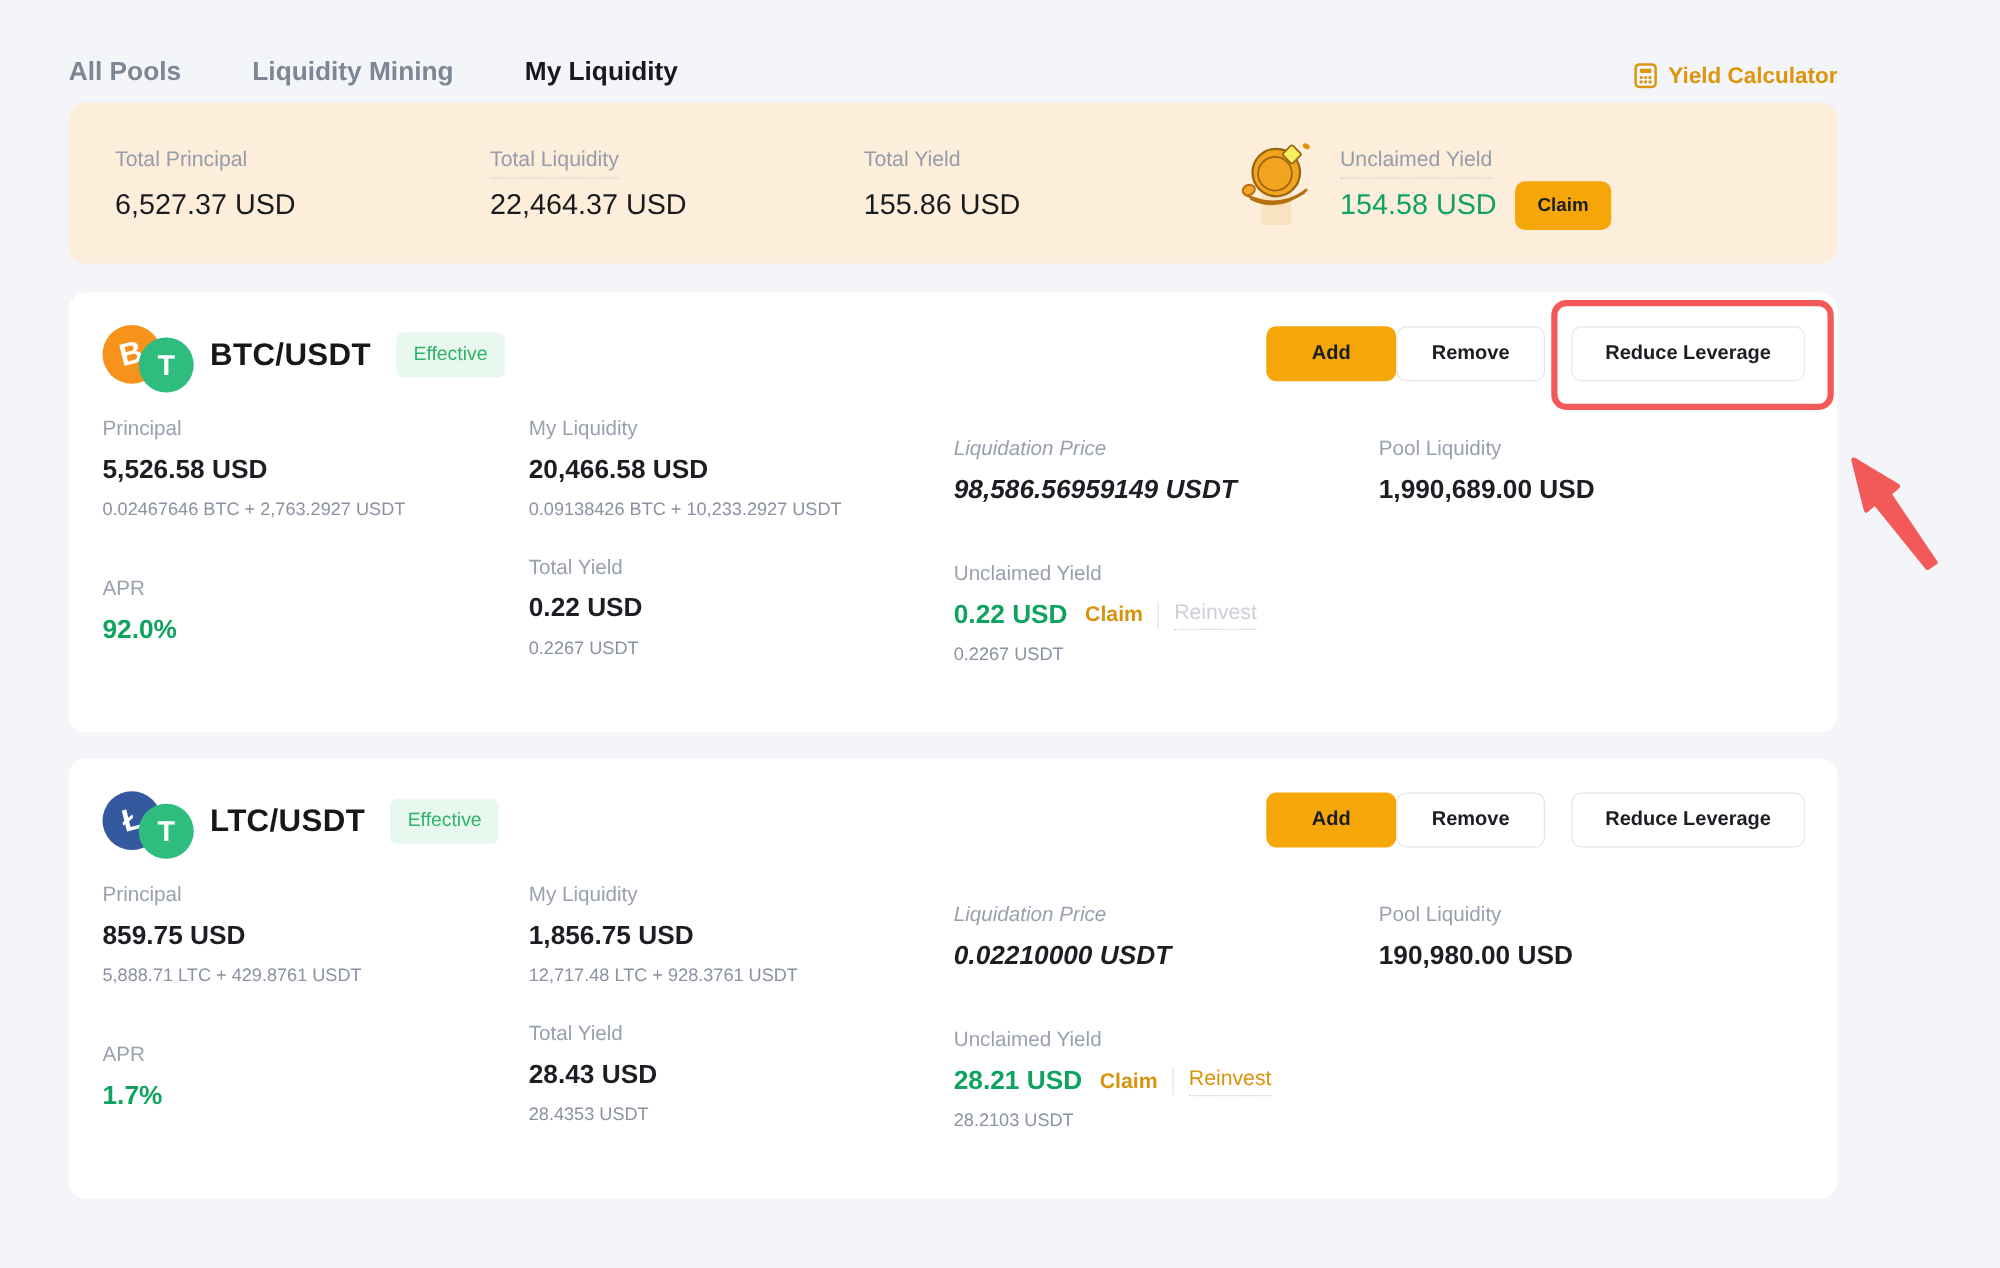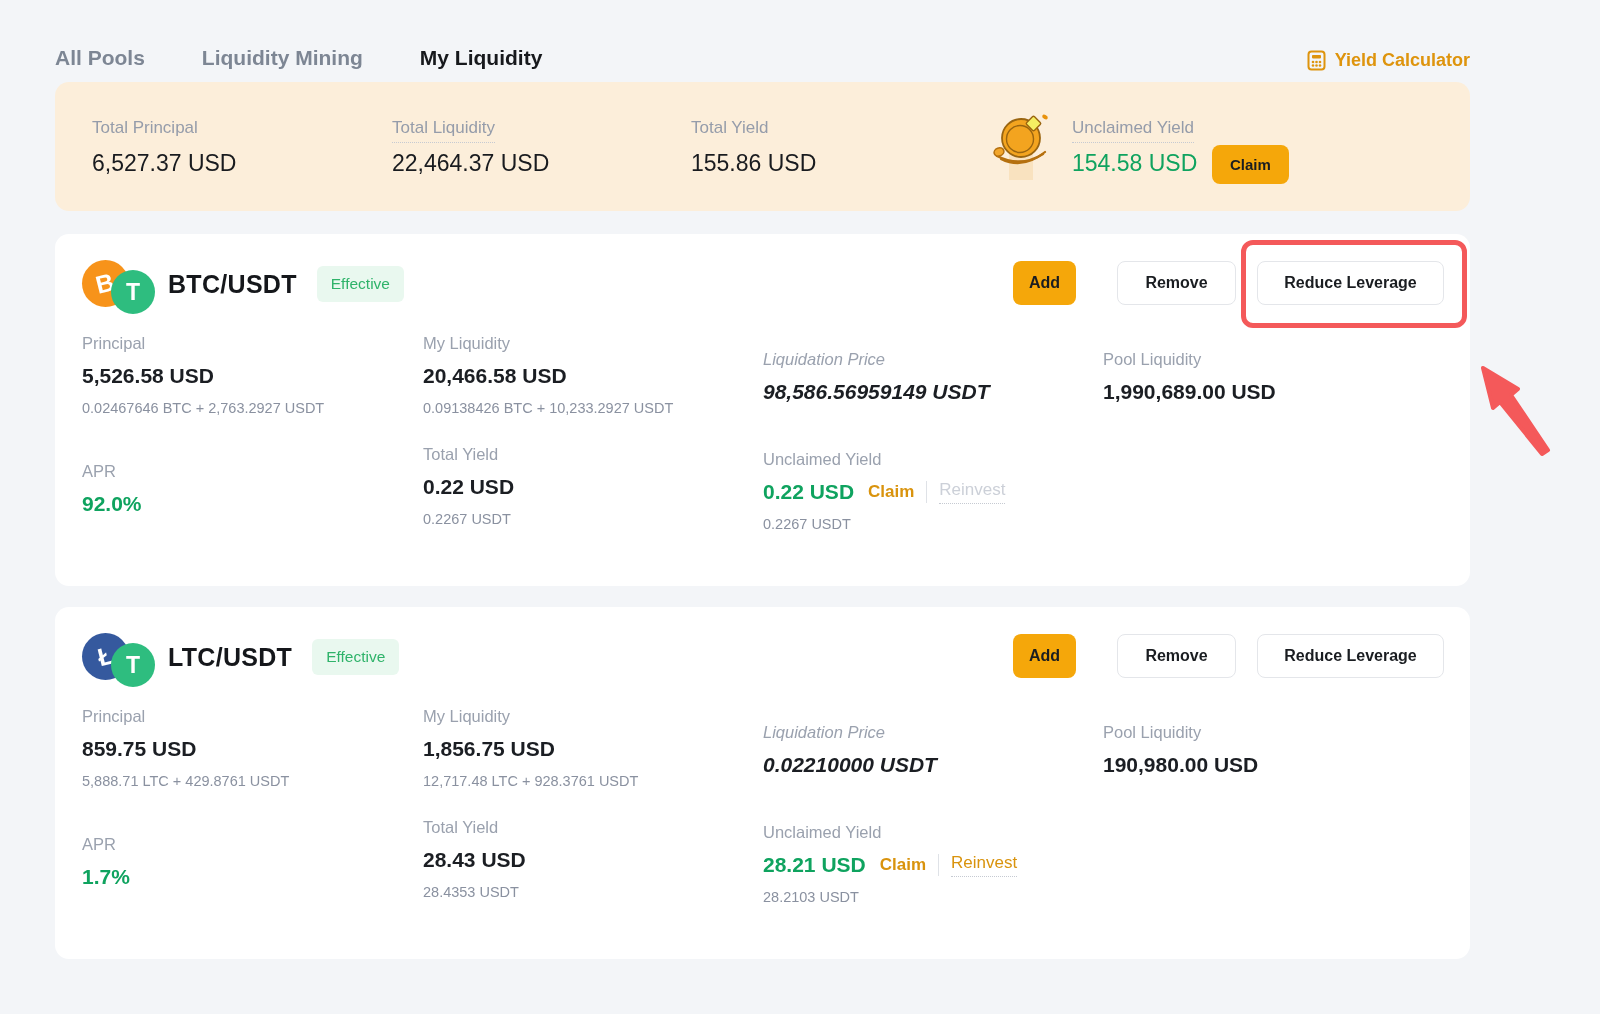--- a/index.html
+++ b/index.html
@@ -39,21 +39,21 @@
   .coin.base { left:0; top:2px; width:47px; height:47px; font-size:25px; z-index:1; }
   .coin.base .glyph { display:inline-block; transform:rotate(-14deg); }
   .coin.btc { background:#f7931a; }
   .coin.ltc { background:#35599e; }
   .coin.quote { left:29px; top:12px; width:44px; height:44px; font-size:23px; background:#2ebd7f; z-index:2; }
   .pair-name { font-size:25px; font-weight:700; color:#15171b; margin-left:10px; letter-spacing:.3px; }
   .badge { margin-left:20px; background:#e9f8ef; color:#2fb36a; font-size:15.5px; padding:9px 14px; border-radius:6px; }
 
   .actions button { position:absolute; top:27px; height:44px; border-radius:8px; font-family:inherit;
                     font-size:16px; font-weight:700; color:#1a1d21; cursor:pointer; }
-  .btn-add { left:958px; width:63px; background:#f5a70a; border:none; }
+  .btn-add { left:958px; width:104px; background:#f5a70a; border:none; }
   .btn-remove { left:1062px; width:119px; background:#fff; border:1px solid #e4e6ea; }
   .btn-reduce { left:1202px; width:187px; background:#fff; border:1px solid #e4e6ea; }
 
   .highlight-box { position:absolute; left:1186px; top:6px; width:226px; height:88px;
                    border:5px solid #f4595a; border-radius:12px; pointer-events:none; }
 
   .blk { position:absolute; }
   .b-principal { left:27px; top:100px; }
   .b-myliq     { left:368px; top:100px; }
   .b-liqprice  { left:708px; top:116px;font-style:italic; }

